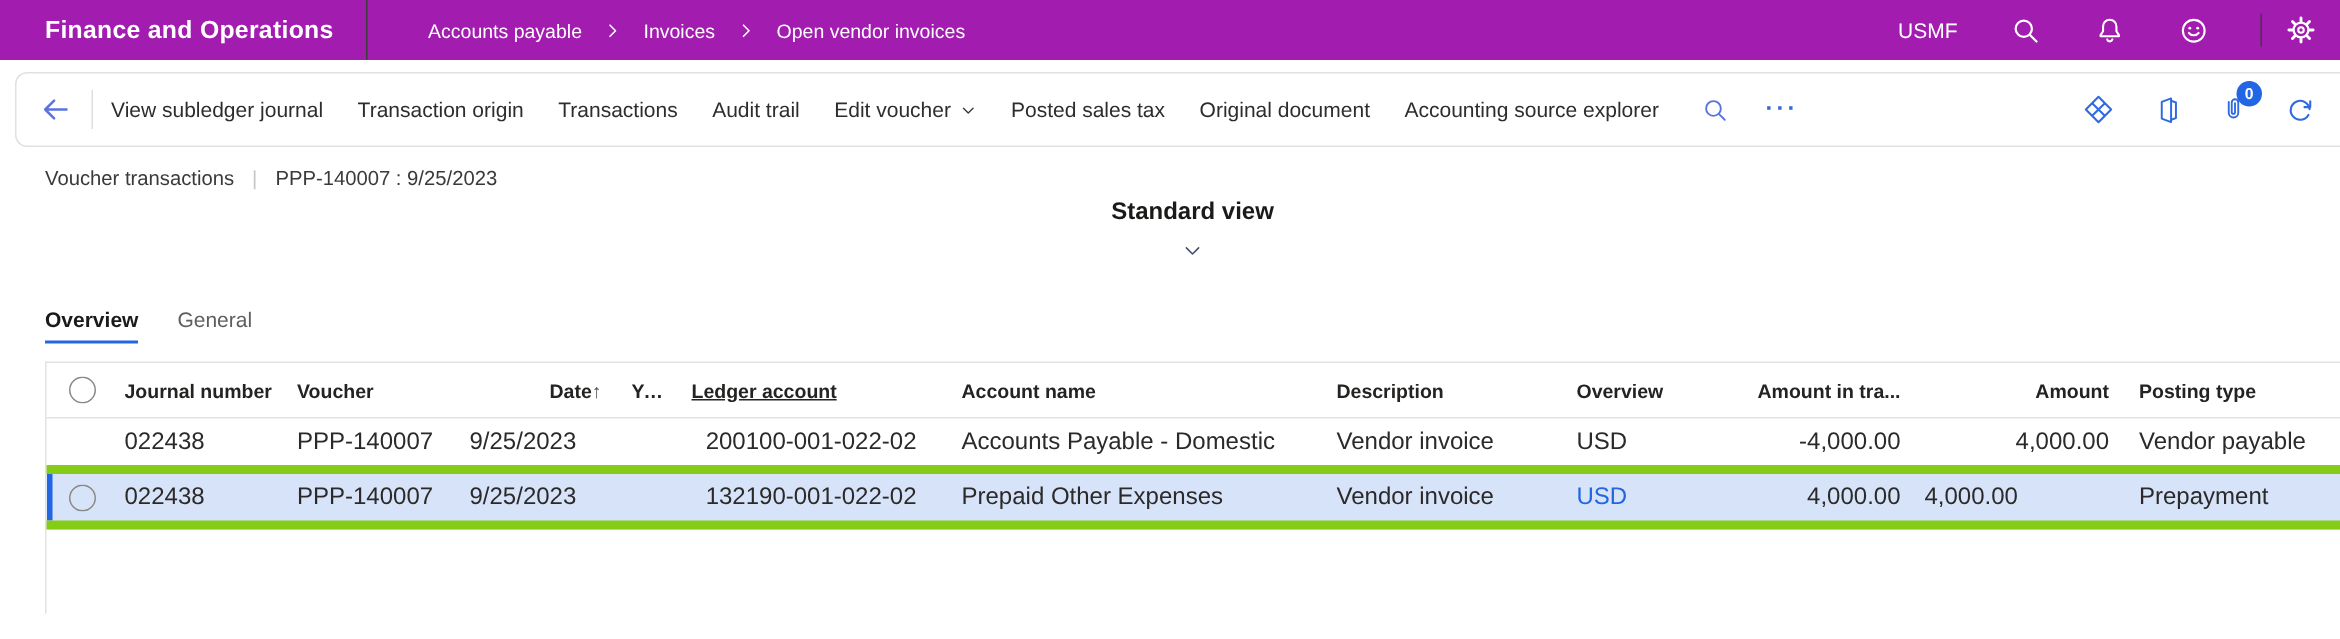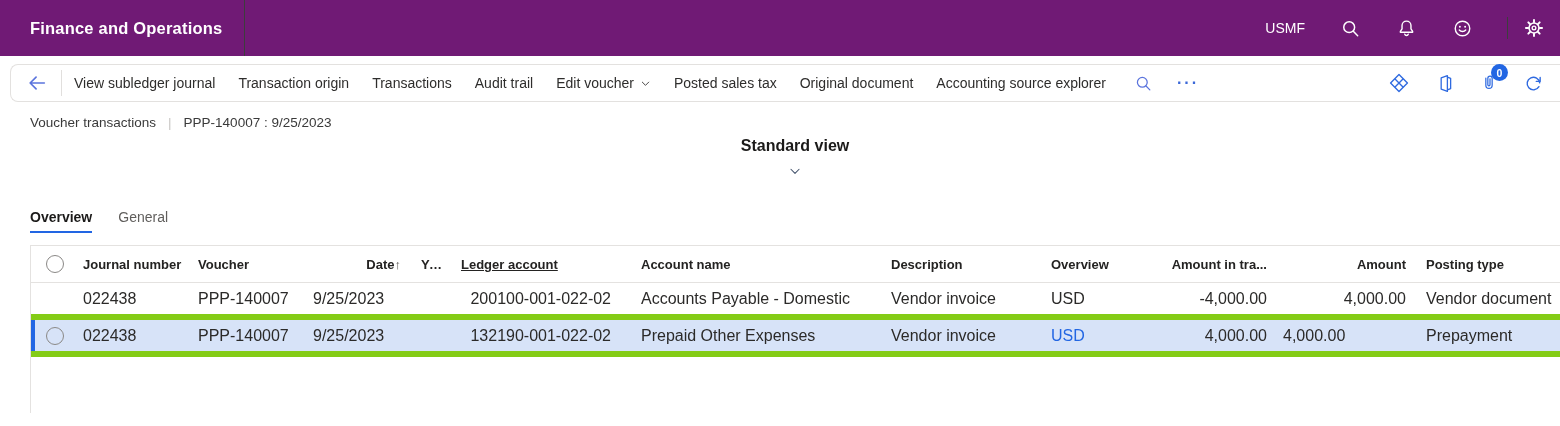--- a/index.html
+++ b/index.html
@@ -4,37 +4,37 @@
 <style>
   * { box-sizing: border-box; margin: 0; padding: 0; }
   html,body { width:1560px; height:426px; overflow:hidden; }
   body {
     font-family: "Liberation Sans", sans-serif;
     background:#ffffff; color:#2b2a29;
   }
 
   
   .topbar {
-    height:56px; background:#701a75; color:#fff;
+    height:40px; background:#a21caf; color:#fff;
     display:flex; align-items:center; padding-left:30px;
   }
   .brand { font-size:16.5px; font-weight:700; letter-spacing:.2px; margin-right:22px; white-space:nowrap; }
   .tb-divider { width:1px; align-self:stretch; background:#3d3d3d; margin-right:40px; }
   .crumbs { display:flex; align-items:center; gap:15px; font-size:13px; }
   .crumb { cursor:pointer; white-space:nowrap; }
   .crumb-chev { display:flex; align-items:center; }
   .tb-right { margin-left:auto; display:flex; align-items:center; }
   .company { font-size:14px; margin-right:34px; cursor:pointer; }
   .tb-icon { width:22px; height:22px; display:flex; align-items:center; justify-content:center; margin-right:34px; cursor:pointer; }
   .tb-divider2 { width:1px; align-self:stretch; background:#3d3d3d; margin-right:0; }
   .gear-wrap { width:52px; display:flex; justify-content:center; align-items:center; cursor:pointer; }
 
   
   .action-card {
-    margin:8px 0 0 10px; height:38px; width:calc(100% - 10px);
+    margin:8px 0 0 10px; height:50px; width:calc(100% - 10px);
     background:#fff; border:1px solid #e3e1df; border-right:none;
     border-radius:8px 0 0 8px;
     display:flex; align-items:center; padding:0 16px 0 10px;
   }
   .back-btn { width:32px; display:flex; justify-content:center; cursor:pointer; }
   .ab-divider { width:1px; height:26px; background:#e1dfdd; margin:0 12px 0 8px; }
   .ab-items { display:flex; align-items:center; gap:23px; font-size:14px; color:#2e2d2c; white-space:nowrap; }
   .ab-item { cursor:pointer; display:flex; align-items:center; gap:6px; }
   .ab-search { margin-left:28px; cursor:pointer; display:flex; }
   .ab-more { margin-left:24px; color:#3b68d8; font-size:16px; font-weight:700; letter-spacing:2px; cursor:pointer; line-height:10px; }
@@ -81,20 +81,35 @@
   .grow.selected .c-curr { color:#2266E3; cursor:pointer; }
   .amt-left { text-align:left; padding-left:14px; }
   .grid-filler { height:56px; }
 </style>
 </head>
 <body>
 
 <header class="topbar">
   <div class="brand">Finance and Operations</div>
   <div class="tb-divider"></div>
+  <nav class="crumbs">
+    <span class="crumb">Accounts payable</span>
+    <span class="crumb-chev">
+      <svg width="11" height="13" viewBox="0 0 24 24">
+          <path d="M8 4l8 8-8 8" fill="none" stroke="#fff" stroke-width="2.4" stroke-linecap="round" stroke-linejoin="round"></path>
+        </svg>
+    </span>
+    <span class="crumb">Invoices</span>
+    <span class="crumb-chev">
+      <svg width="11" height="13" viewBox="0 0 24 24">
+          <path d="M8 4l8 8-8 8" fill="none" stroke="#fff" stroke-width="2.4" stroke-linecap="round" stroke-linejoin="round"></path>
+        </svg>
+    </span>
+    <span class="crumb">Open vendor invoices</span>
+  </nav>
   <div class="tb-right">
     <span class="company">USMF</span>
     <span class="tb-icon">
       <svg width="21" height="21" viewBox="0 0 24 24">
           <circle cx="10.5" cy="10.5" r="6.2" fill="none" stroke="#fff" stroke-width="1.7"></circle>
           <line x1="15.2" y1="15.2" x2="20.2" y2="20.2" stroke="#fff" stroke-width="1.7" stroke-linecap="round"></line>
         </svg>
     </span>
     <span class="tb-icon">
       <svg width="21" height="21" viewBox="0 0 24 24">
@@ -236,21 +251,21 @@
       <div class="cell">022438</div>
       <div class="cell">PPP-140007</div>
       <div class="cell">9/25/2023</div>
       <div class="cell c-year"></div>
       <div class="cell c-ledger">200100-001-022-02</div>
       <div class="cell c-account">Accounts Payable - Domestic</div>
       <div class="cell c-desc">Vendor invoice</div>
       <div class="cell c-curr">USD</div>
       <div class="cell c-amt">-4,000.00</div>
       <div class="cell c-amt">4,000.00</div>
-      <div class="cell c-post">Vendor document</div>
+      <div class="cell c-post">Vendor payable</div>
     </div>
 
     <div class="grow selected">
       <div class="cell c-sel">
           <span class="circle"></span>
         </div>
       <div class="cell">022438</div>
       <div class="cell">PPP-140007</div>
       <div class="cell">9/25/2023</div>
       <div class="cell c-year"></div>

